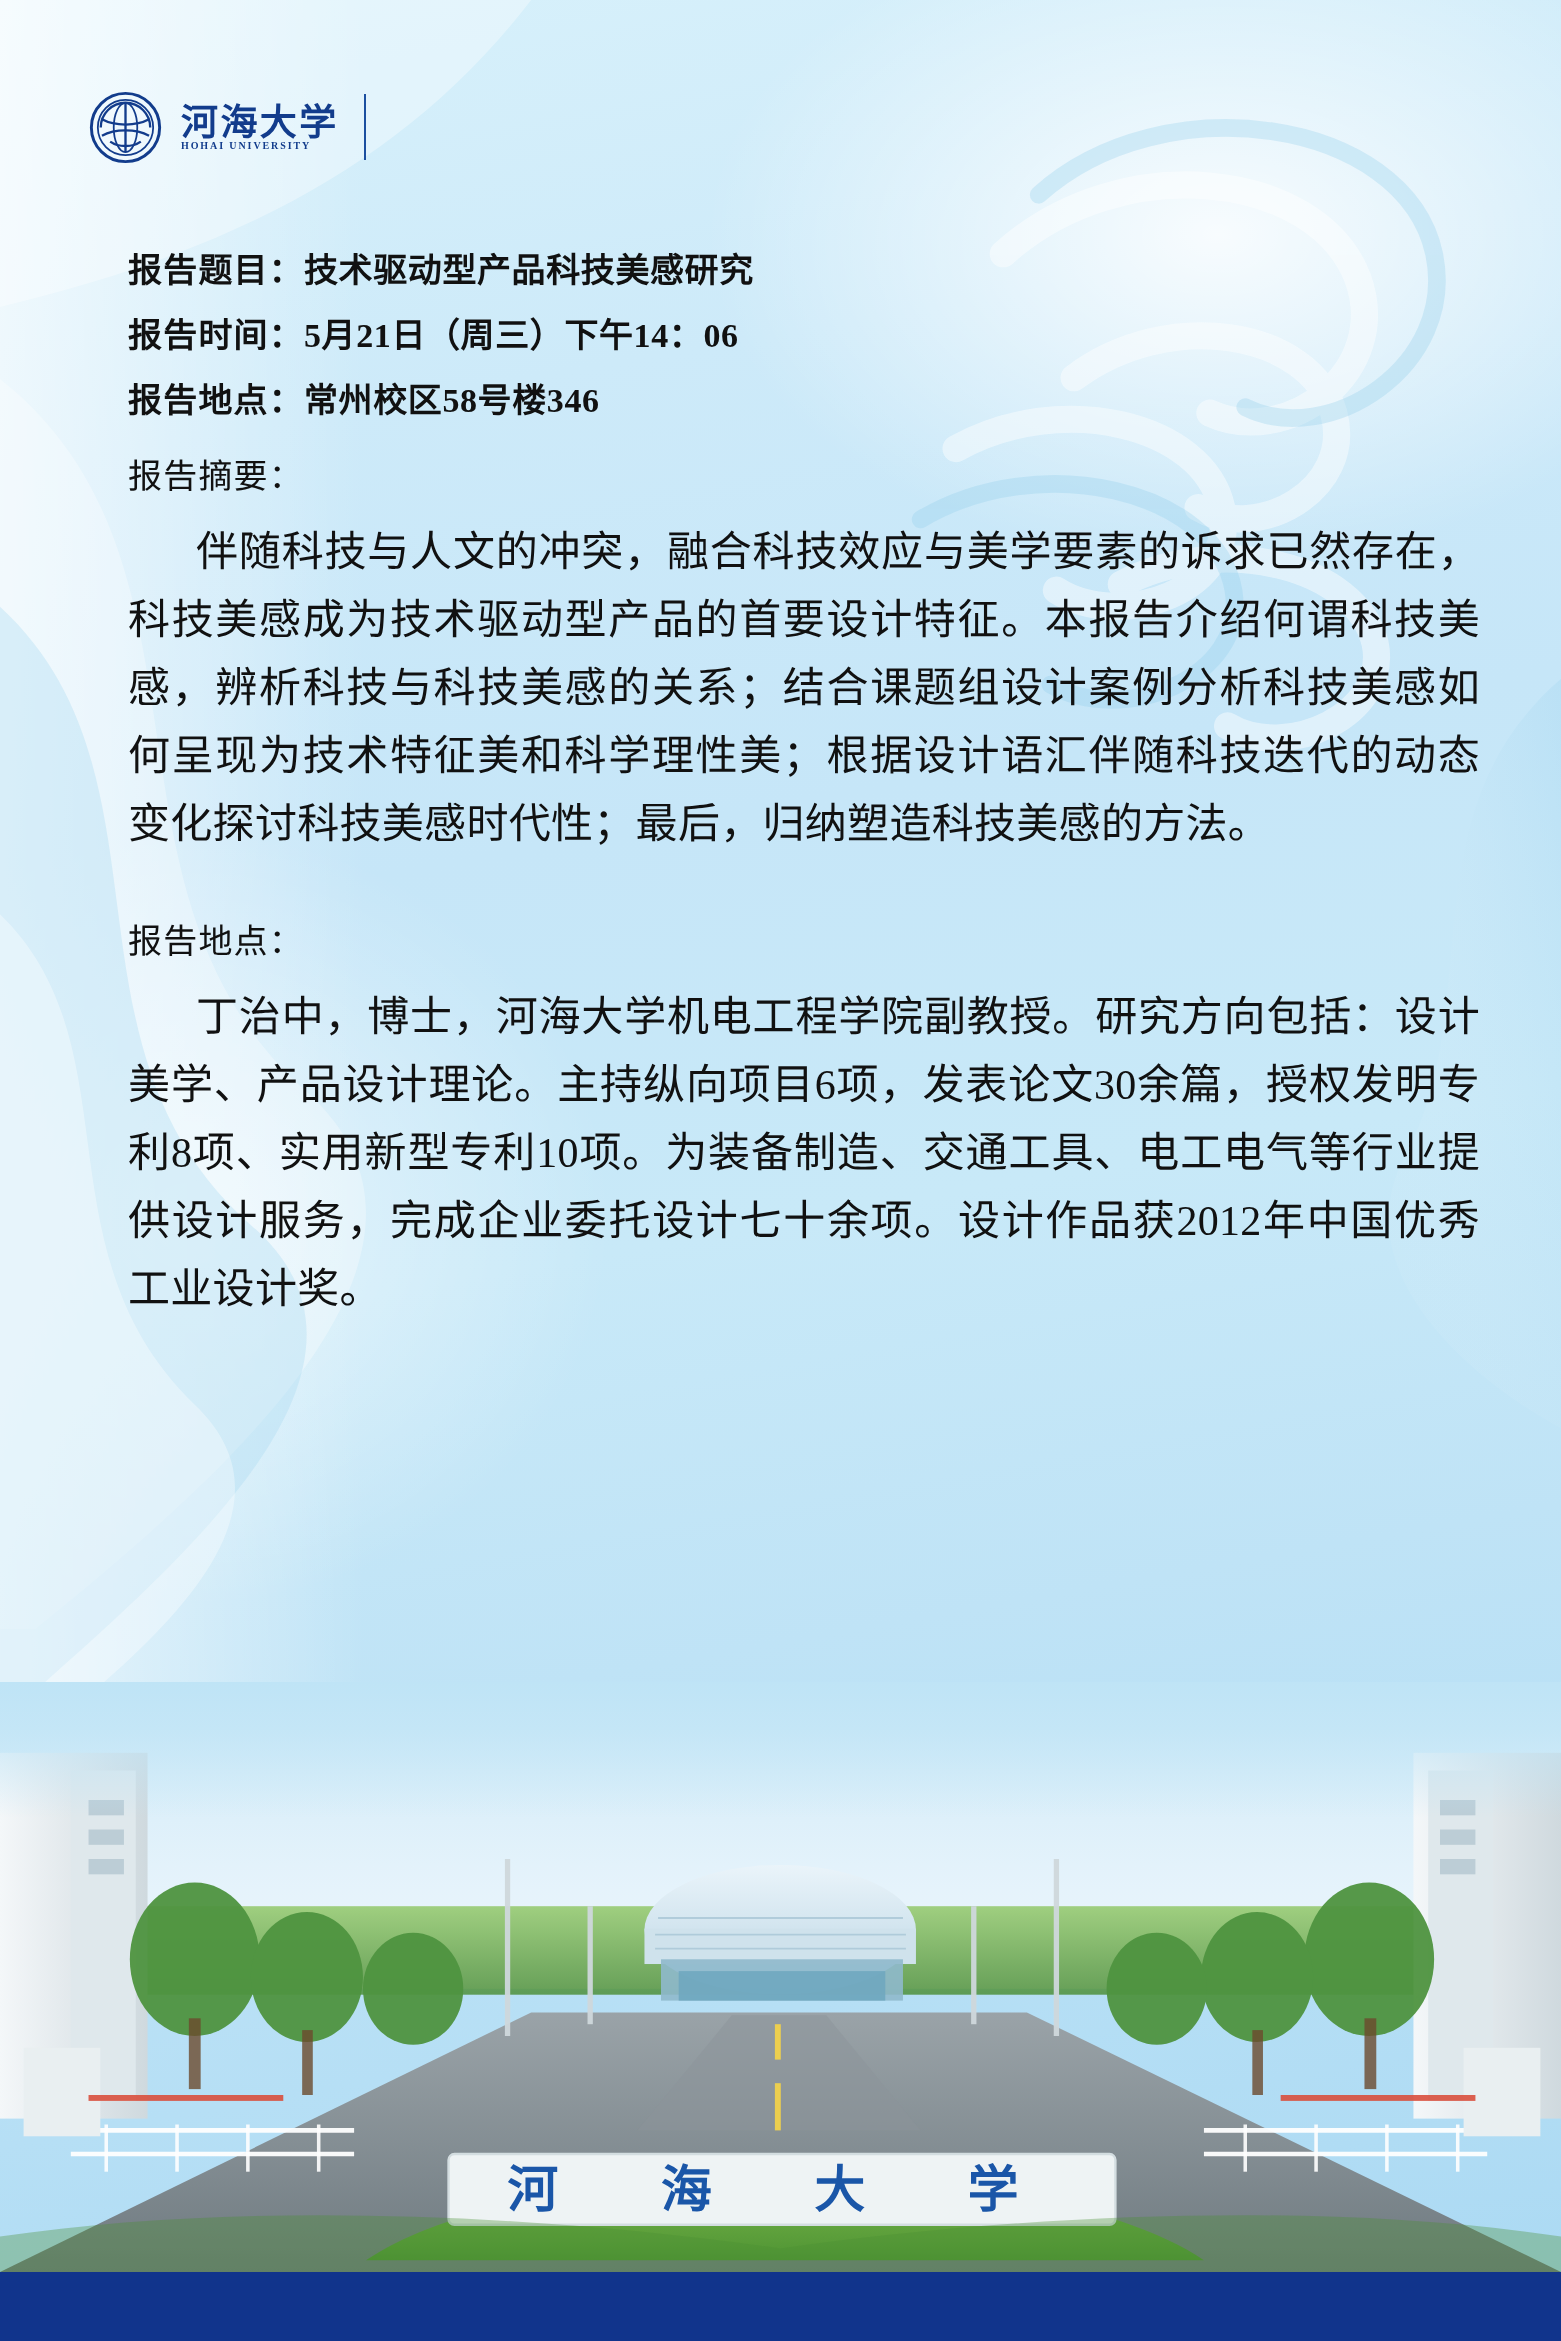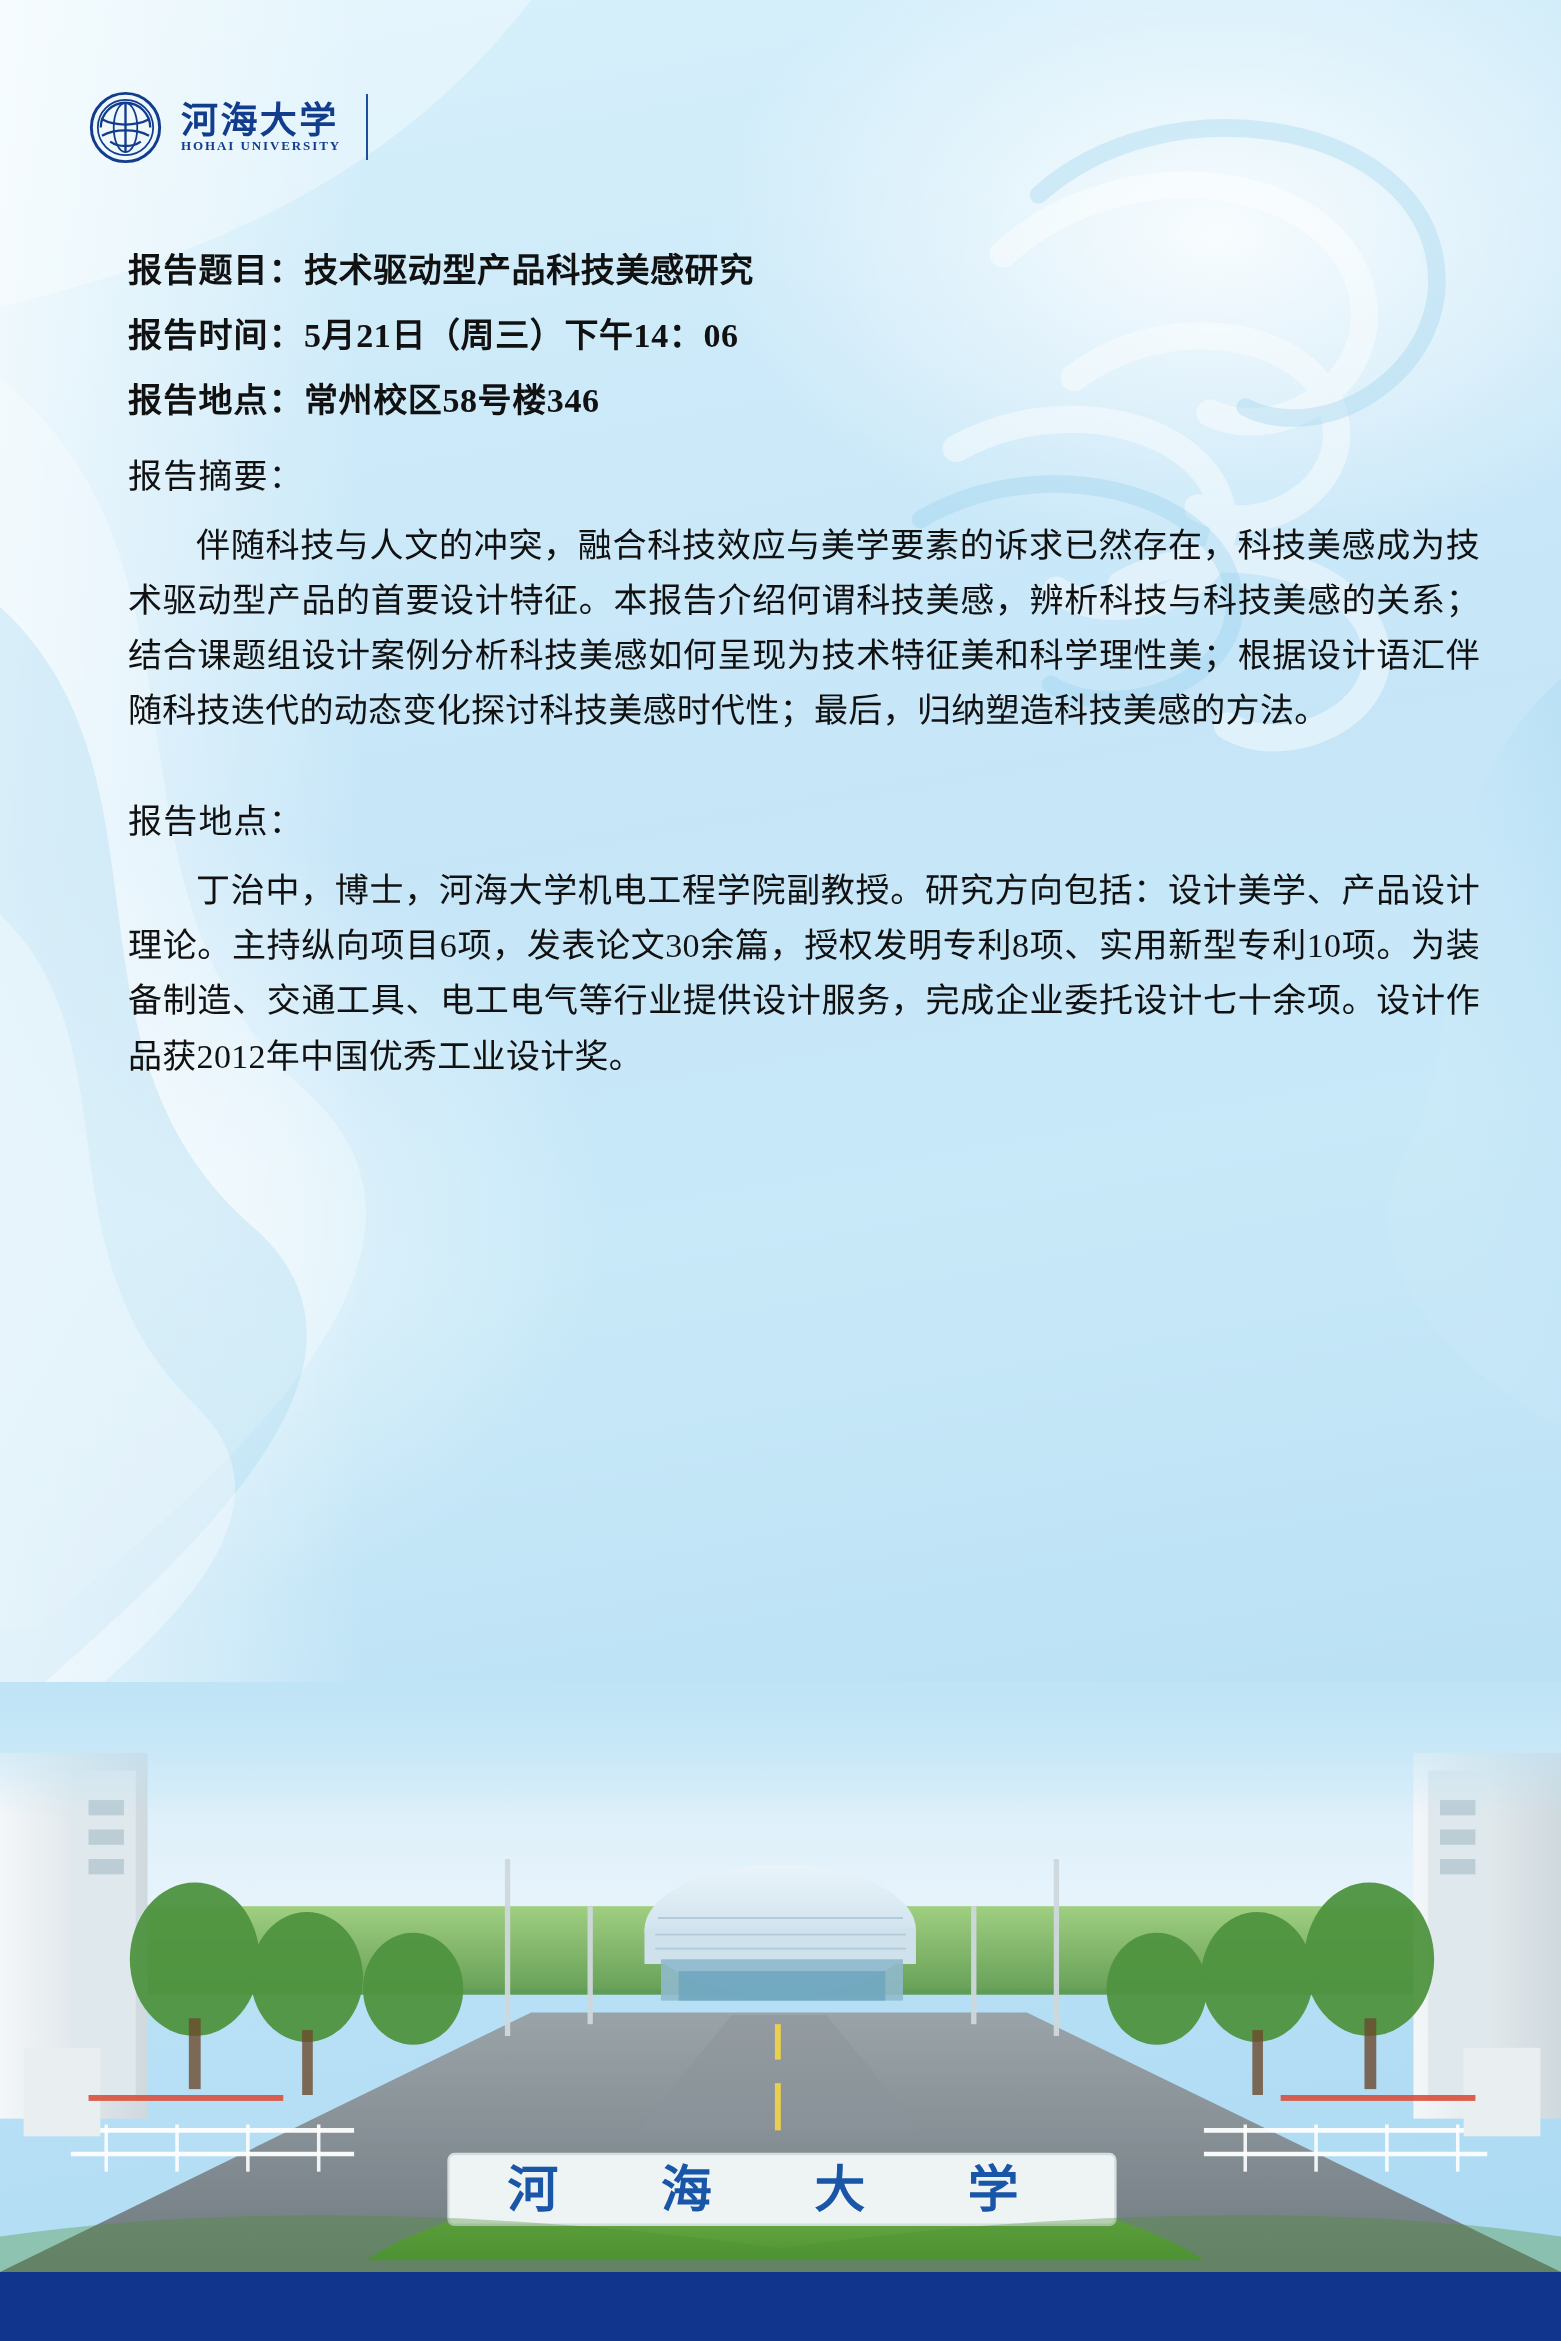--- a/index.html
+++ b/index.html
@@ -57,21 +57,21 @@
   }
   .logo-cn {
     font-family: "Liberation Serif", "DejaVu Serif", serif;
     font-size: 37px;
     font-weight: 700;
     color: #123c8c;
     letter-spacing: 2.4px;
   }
   .logo-en {
     font-family: "Liberation Serif", "DejaVu Serif", serif;
-    font-size: 13px;
+    font-size: 10px;
     font-weight: 700;
     color: #123c8c;
     letter-spacing: 1.9px;
     margin-top: 0;
   }
   .header-divider {
     width: 2.4px;
     height: 66px;
     background: #1b4fa0;
     margin: 0 25px;
@@ -104,21 +104,21 @@
   .field-line .label { letter-spacing: 1.2px; }
 
   .section-head {
     font-size: 34px;
     font-weight: 400;
     letter-spacing: 1.2px;
     margin-top: 21px;
     margin-bottom: 20px;
   }
   .para {
-    font-size: 34px;
+    font-size: 42px;
     line-height: 1.62;
     text-indent: 68px;
     text-align: justify;
     font-weight: 400;
     letter-spacing: 0.3px;
   }
   .gap-a { height: 35px; }
 
   
   .photo {

